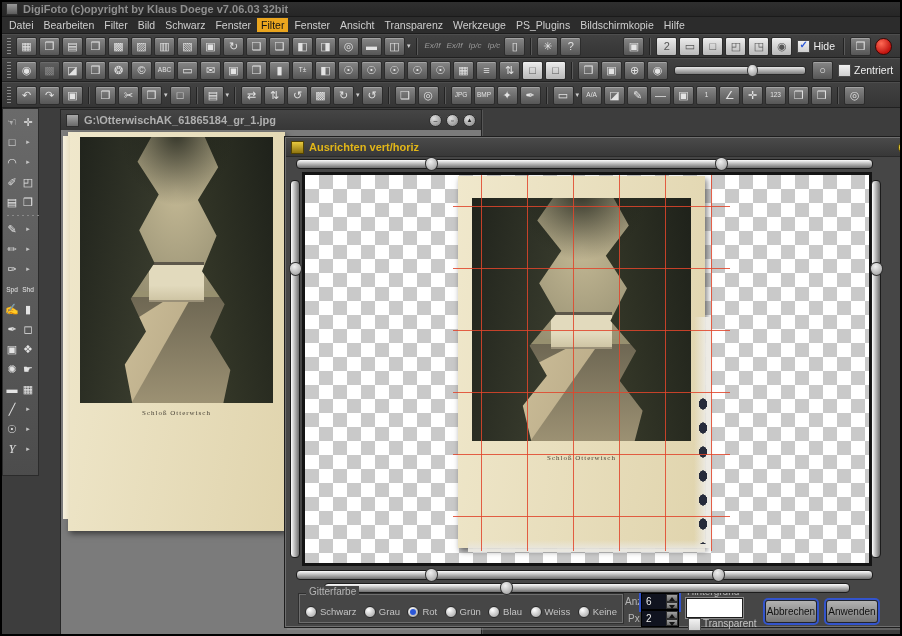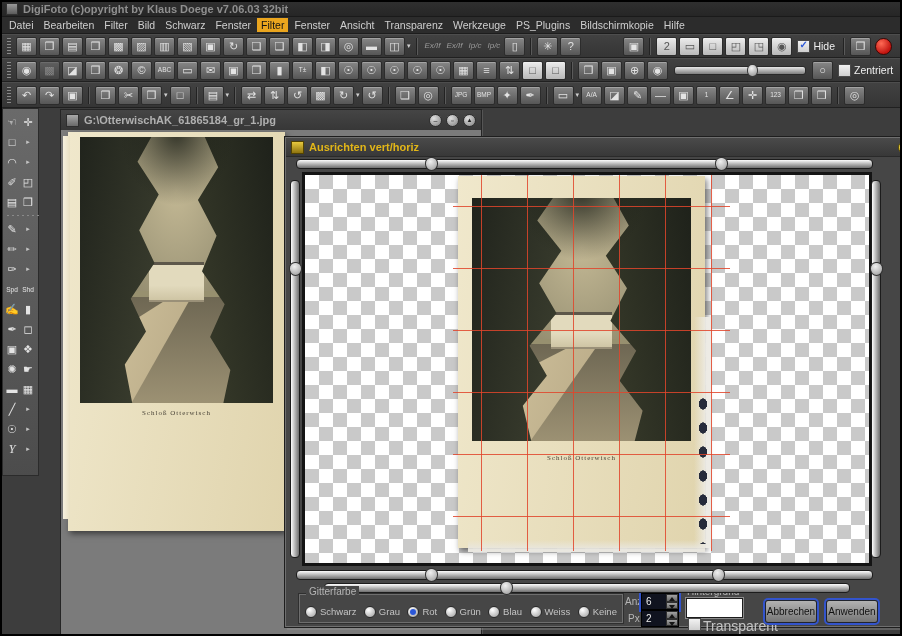--- a/index.html
+++ b/index.html
@@ -146,21 +146,21 @@
   .sb.up::after{border-bottom:4px solid #151515}
   .sb.dn::after{border-top:4px solid #151515}
   .swatch{position:absolute;left:400px;top:460px;width:55px;height:18px;background:#fff;
     border:1px solid #1c1c1c;box-shadow:0 0 0 1px #8a8a8a}
   .dbtn{position:absolute;width:50px;height:21px;border-radius:3px;display:flex;align-items:center;justify-content:center;
     background:linear-gradient(#b2b2b2,#767676);border:1px solid #20242e;box-shadow:0 0 0 2px var(--focus);
     font-size:10px;color:#111;cursor:default}
   .btn-cancel{left:479px;top:462px}
   .btn-apply{left:540px;top:462px}
   .tcb{position:absolute;left:402px;top:480px}
-  .tlbl{position:absolute;left:417px;top:480px;font-size:14px;color:#c4c4c4}
+  .tlbl{position:absolute;left:417px;top:480px;font-size:10px;color:#c4c4c4}
 </style>
 </head>
 <body>
 
 <div class="screen">
 
   <div class="titlebar">
     <span class="appicon"></span>
     <span class="apptitle">DigiFoto (c)opyright by Klaus Doege v7.06.03 32bit</span>
   </div>

